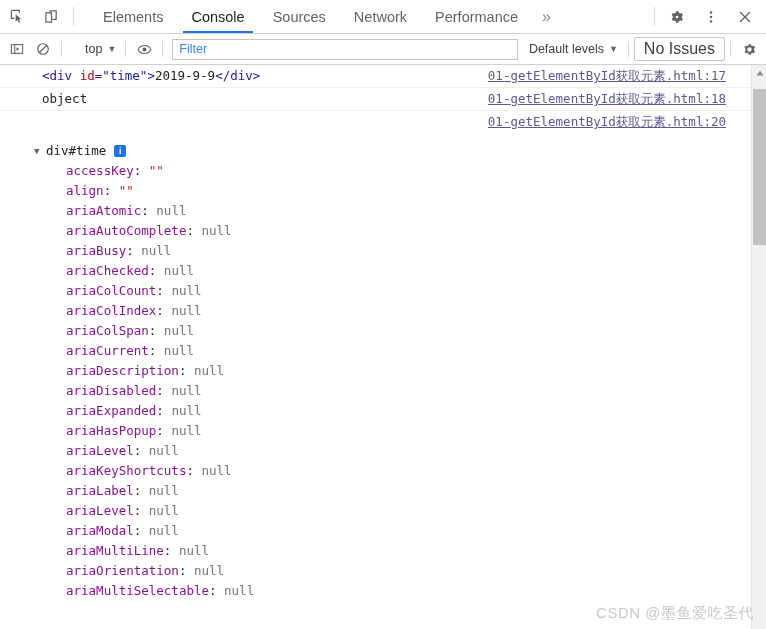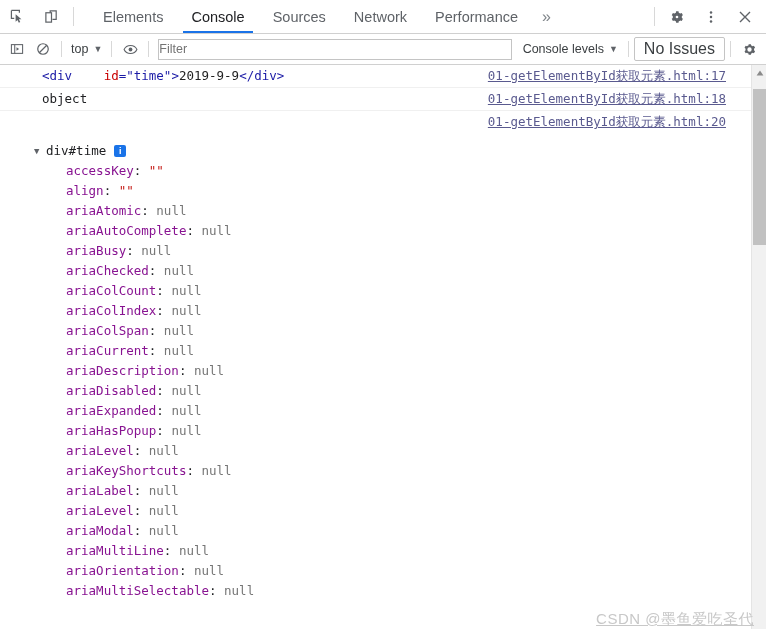--- a/index.html
+++ b/index.html
@@ -105,33 +105,34 @@
     margin: 0 5px;
   }
   .ctx-select {
     display: flex;
     align-items: center;
     font-size: 12.5px;
     color: #3c4043;
     padding: 0 4px;
     cursor: pointer;
     white-space: nowrap;
+    margin-left: 14px;
   }
   .ctx-select .caret { margin-left: 5px; font-size: 9px; color: #5f6368; }
   .filter-input {
     flex: 1;
     height: 21px;
     margin: 0 6px 0 4px;
     border: 1px solid #c4c4c4;
     background: #fff;
     display: flex;
     align-items: center;
-    padding: 0 0;
-    font-size: 12.5px;
-    color: #737373;
+    padding: 0 6px;
+    font-size: 12.5px;
+    color: #3b82f6;
     cursor: text;
   }
   .levels {
     display: flex;
     align-items: center;
     font-size: 12.5px;
     color: #3c4043;
     padding: 0 5px;
     cursor: pointer;
     white-space: nowrap;
@@ -171,21 +172,21 @@
     color: #5a5a8f;
     text-decoration: underline;
     font-family: "DejaVu Sans Mono", "Liberation Mono", monospace;
     font-size: 12.5px;
     padding-right: 40px;
     white-space: nowrap;
     cursor: pointer;
   }
 
   .tok-tag   { color: #1a1aa6; }
-  .tok-attr  { color: #c80000; margin-left: 24px; }
+  .tok-attr  { color: #c80000; }
   .tok-val   { color: #1a1aa6; }
   .tok-text  { color: #222222; }
   .plain     { color: #202124; }
 
   
   .objtree {
     padding: 8px 0 2px 34px;
     font-family: "DejaVu Sans Mono", "Liberation Mono", monospace;
     font-size: 12.5px;
   }
@@ -248,28 +249,27 @@
     width: 13px;
     height: 156px;
     background: #c1c1c1;
     cursor: pointer;
   }
 
   
   .watermark {
     position: absolute;
     right: 12px;
-    bottom: 0;
+    bottom: 6px;
     font-family: "Liberation Sans", sans-serif;
     font-size: 15px;
     color: #c8c8c8;
     letter-spacing: 0.5px;
     pointer-events: none;
     white-space: nowrap;
-    text-decoration: underline;
   }
 </style>
 </head>
 <body>
 
 <div id="app">
 
   <div class="tabbar">
     <div class="tb-icon">
       <svg width="15" height="15" viewBox="0 0 16 16">
@@ -352,21 +352,21 @@
       <svg width="15" height="15" viewBox="0 0 18 18">
         <path d="M9 4.2C5.4 4.2 2.5 6.4 1.3 9c1.2 2.6 4.1 4.8 7.7 4.8S15.5 11.6 16.7 9C15.5 6.4 12.6 4.2 9 4.2z" fill="none" stroke="#5f6368" stroke-width="1.25"></path>
         <circle cx="9" cy="9" r="2.3" fill="#5f6368"></circle>
       </svg>
     </div>
     <div class="fb-sep"></div>
     <div class="filter-input">
       <span>Filter</span>
     </div>
     <div class="levels">
-      <span>Console levels</span>
+      <span>Default levels</span>
       <span class="caret">▼</span>
     </div>
     <div class="fb-sep"></div>
     <div class="issues-btn">No Issues</div>
     <div class="fb-sep"></div>
     <div class="fb-icon">
       <svg width="15" height="15" viewBox="0 0 20 20">
         <path fill="#5f6368" d="M16.1 10c0-.4-.04-.78-.11-1.15l1.42-1.1-1.5-2.6-1.7.62a5.9 5.9 0 0 0-2-1.16L11.9 2.9h-3l-.31 1.71a5.9 5.9 0 0 0-2 1.16l-1.7-.62-1.5 2.6L4.81 8.85A6.2 6.2 0 0 0 4.7 10c0 .4.04.78.11 1.15l-1.42 1.1 1.5 2.6 1.7-.62c.57.5 1.25.9 2 1.16l.31 1.71h3l.31-1.71a5.9 5.9 0 0 0 2-1.16l1.7.62 1.5-2.6-1.42-1.1c.07-.37.11-.75.11-1.15zm-6.1 2.9a2.9 2.9 0 1 1 0-5.8 2.9 2.9 0 0 1 0 5.8z"></path>
       </svg>
     </div>

